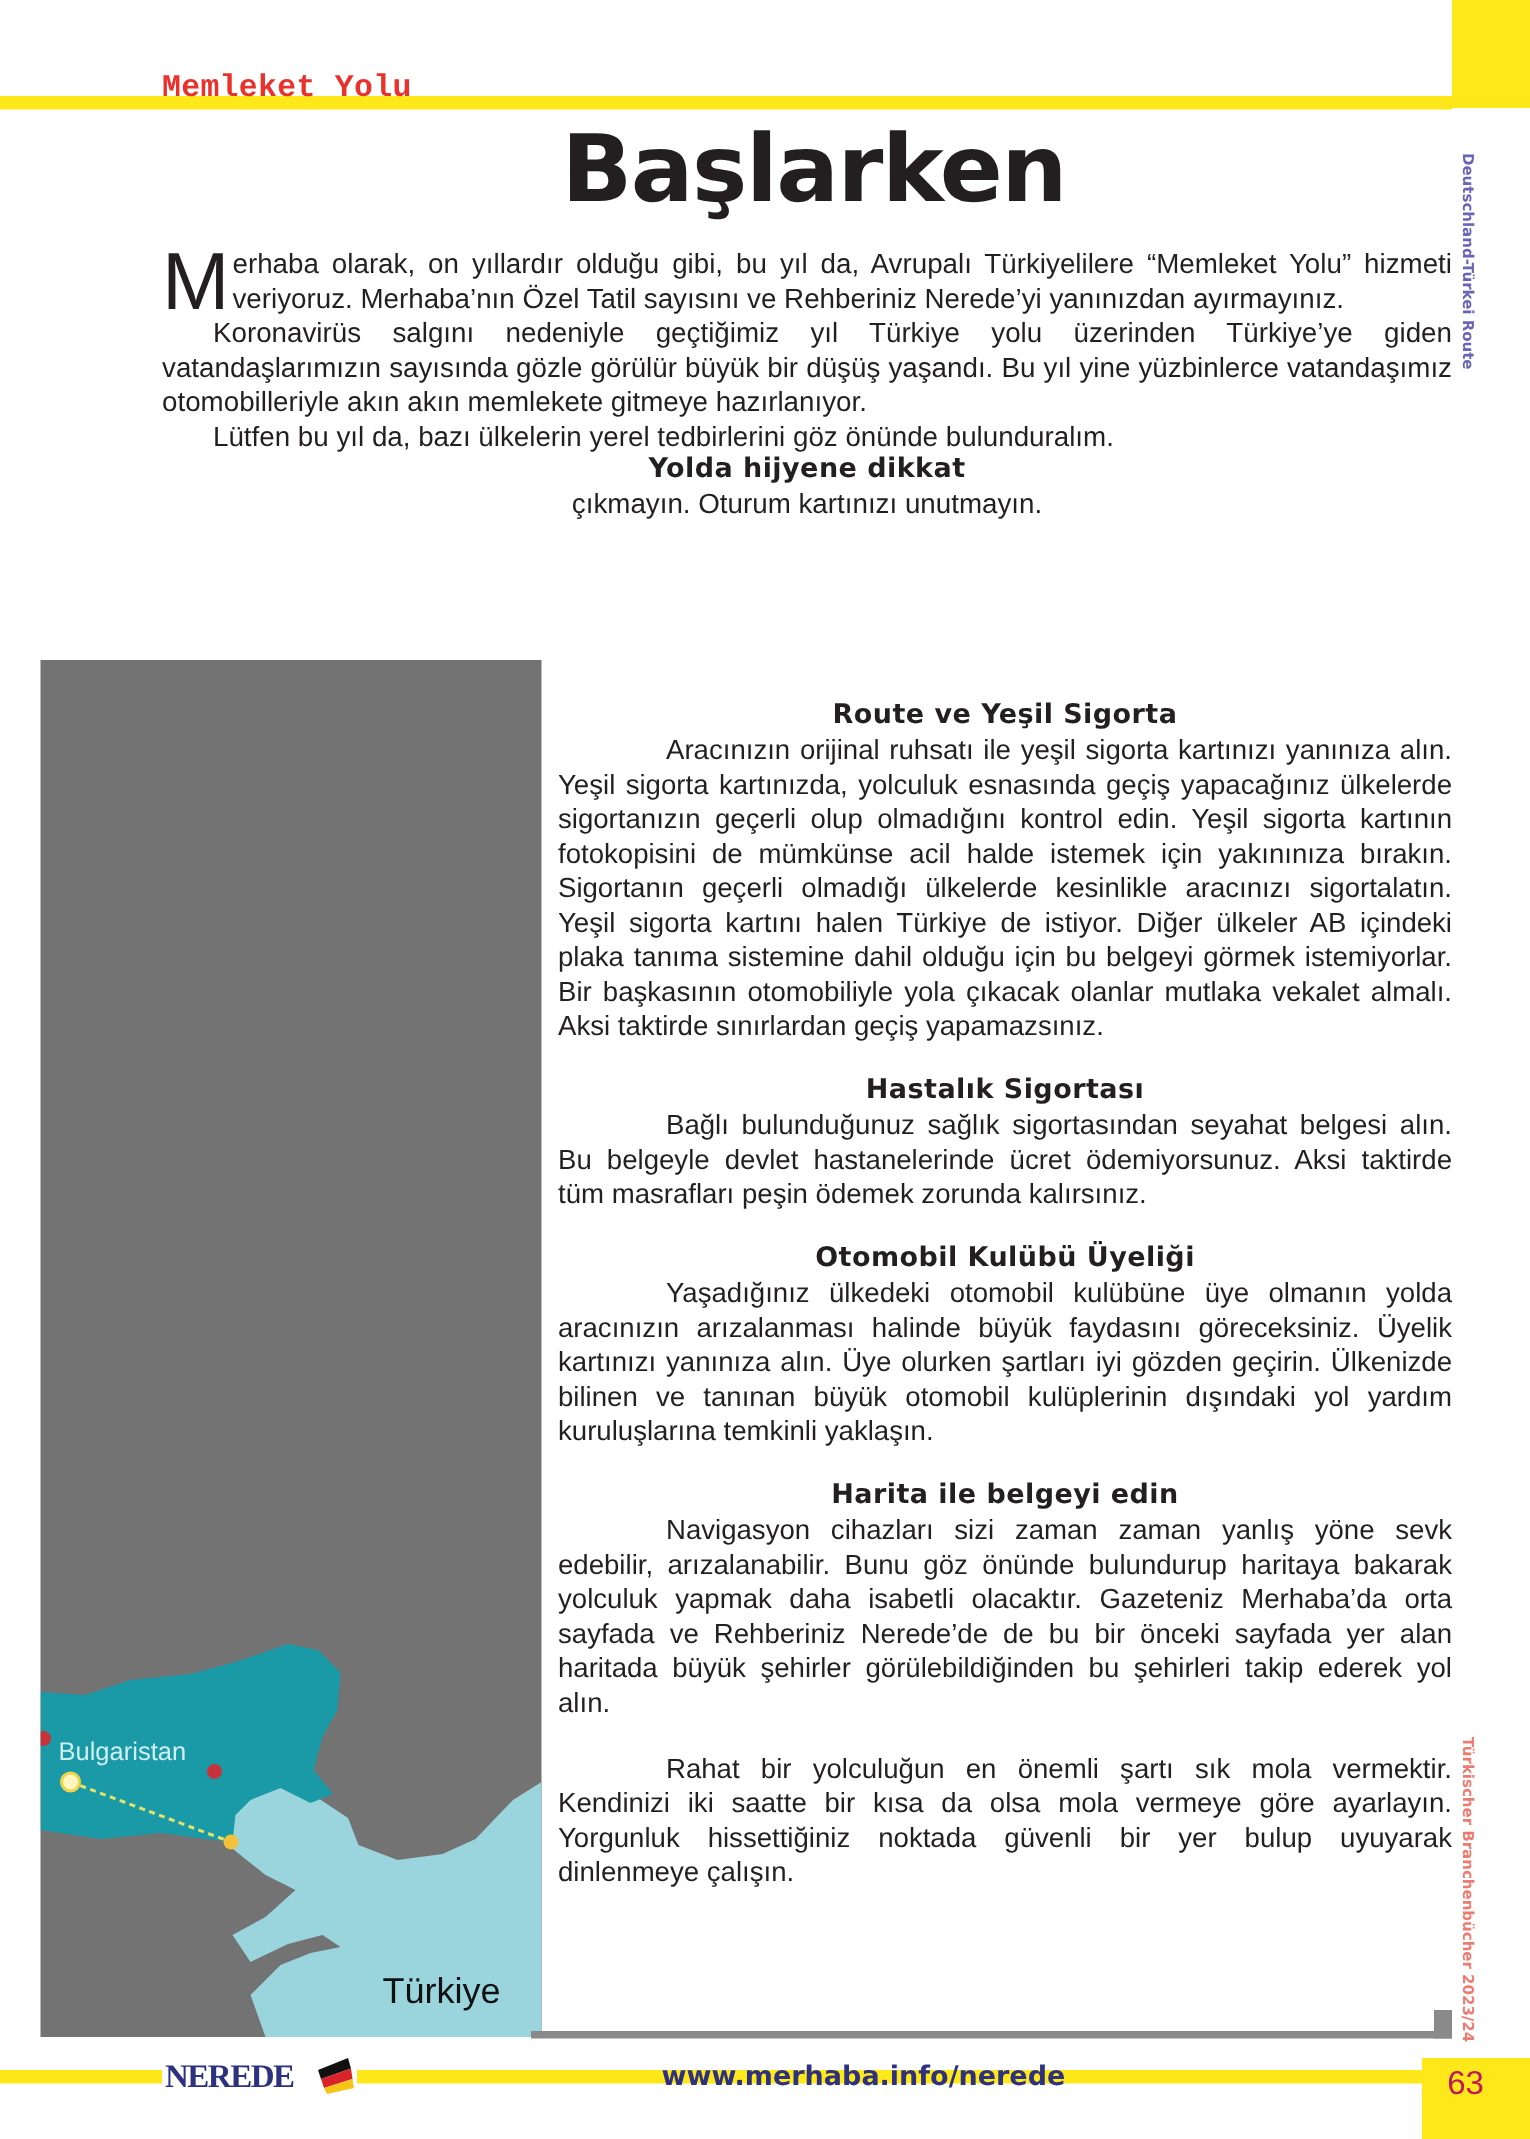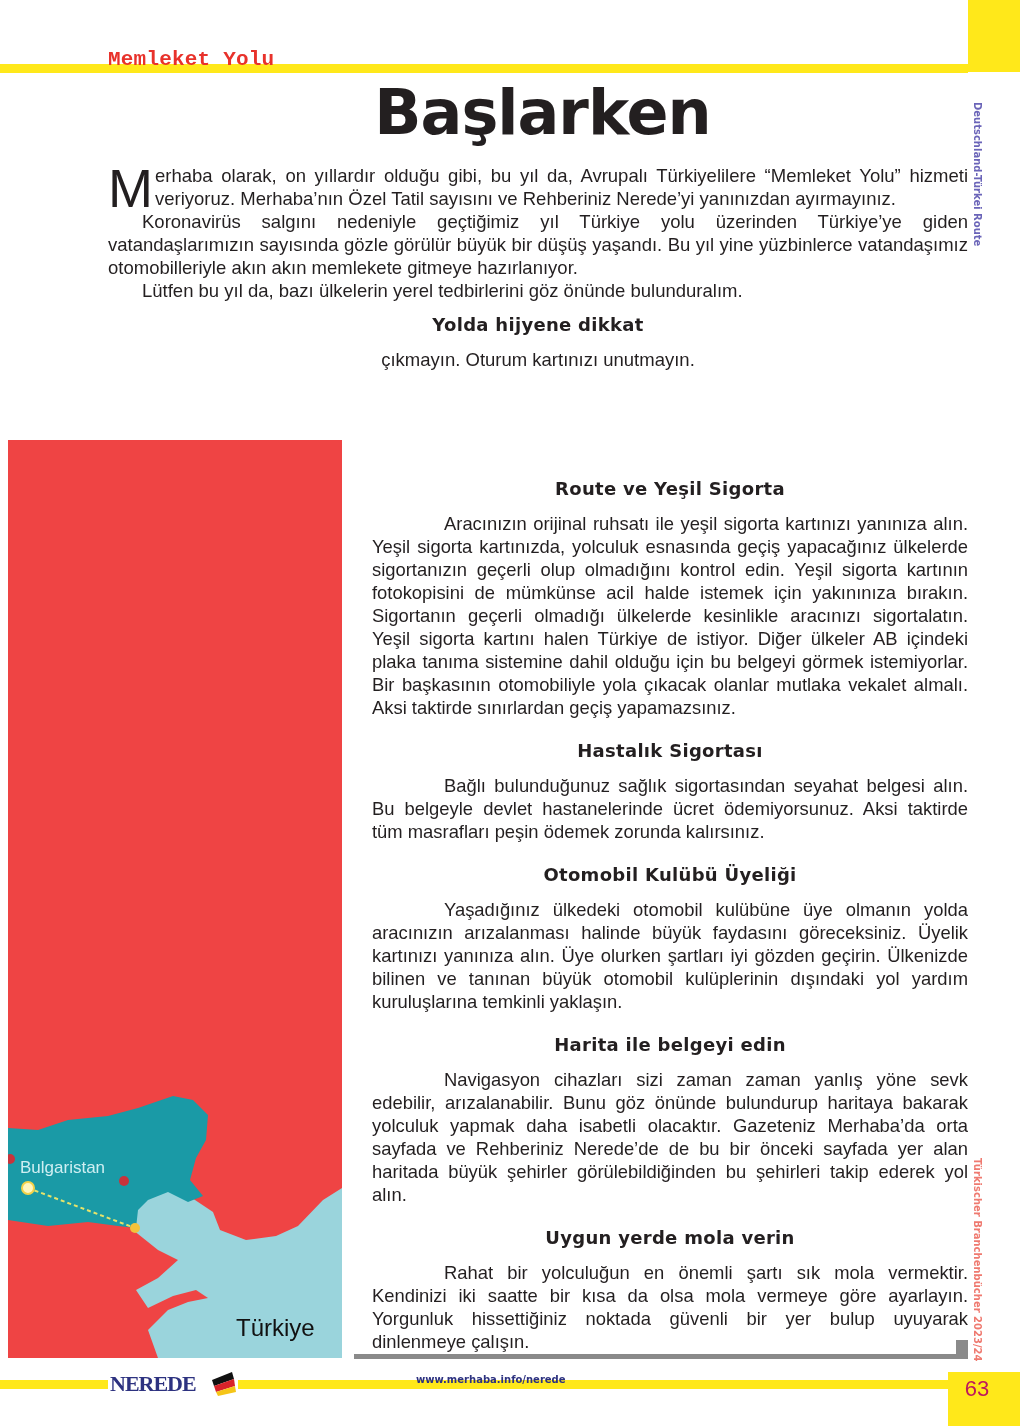--- a/index.html
+++ b/index.html
@@ -15,33 +15,33 @@
   .side-top { left:972px; top:102px; writing-mode:vertical-rl; font-family:"DejaVu Sans", sans-serif;
               font-weight:bold; font-size:10px; color:#6a64b8; }
   .side-bottom { left:972px; top:1158px; writing-mode:vertical-rl; font-family:"DejaVu Sans", sans-serif;
                  font-weight:bold; font-size:10px; color:#ef7a70; }
   .intro { left:108px; top:164px; width:860px; font-family:"Liberation Sans Narrow","Liberation Sans", sans-serif;
            font-size:18.5px; line-height:23px; text-align:justify; }
   .intro p { margin:0; }
   .intro .indent { text-indent:34px; }
   .dropcap { float:left; font-size:54px; line-height:44px; margin:2px 2px 0 0; color:#231f20; }
   .h2 { font-family:"DejaVu Sans", sans-serif; font-weight:bold; font-size:18px; color:#231f20;
-        text-align:center; margin:12px; line-height:22px; letter-spacing:0.3px; }
-  .map-panel { left:8px; top:440px; width:334px; height:918px; background:#ef4444; overflow:hidden; }
+        text-align:center; margin:0; line-height:22px; letter-spacing:0.3px; }
+  .map-panel { left:27px; top:440px; width:334px; height:918px; background:#737373; overflow:hidden; }
   .map-svg { position:absolute; left:0; top:0; }
   .col { left:372px; top:466px; width:596px; font-size:18.4px; line-height:23px; }
   .col p { margin:0; text-align:justify; text-indent:72px; }
   .col .sec { margin-bottom:21px; }
   .bottom-rule { left:354px; top:1354px; width:614px; height:5px; background:#8a8a8a; }
   .bottom-rule-cap { left:956px; top:1340px; width:12px; height:19px; background:#8a8a8a; }
   .bottom-bar { left:0; top:1380px; width:968px; height:9px; background:#ffe81a; }
   .bottom-corner { left:948px; top:1372px; width:72px; height:54px; background:#ffe81a; }
   .page-num { left:948px; top:1376px; width:58px; text-align:center; font-family:"Liberation Sans", sans-serif;
               font-size:22px; color:#be185d; }
-  .url { left:416px; top:1374px; font-family:"DejaVu Sans", sans-serif; font-weight:bold; font-size:10px; color:#2d3280; }
+  .url { left:441px; top:1374px; font-family:"DejaVu Sans", sans-serif; font-weight:bold; font-size:18px; color:#2d3280; }
   .logo { left:108px; top:1368px; width:130px; height:32px; background:#fff; }
   .logo-text { position:absolute; left:2px; top:3px; font-family:Liberation Serif, serif; font-weight:bold;
                font-size:22px; color:#2d3280; letter-spacing:-1px; }
   .logo-flag { position:absolute; left:100px; top:2px; width:28px; height:26px; }
 </style>
 </head>
 <body>
 
 <div class="abs top-bar"></div>
 <div class="abs top-corner"></div>
@@ -83,21 +83,20 @@
   </div>
   <div class="sec">
     <h2 class="h2">Otomobil Kulübü Üyeliği</h2>
     <p>Yaşadığınız ülkedeki otomobil kulübüne üye olmanın yolda aracınızın arızalanması halinde büyük faydasını göreceksiniz. Üyelik kartınızı yanınıza alın. Üye olurken şartları iyi gözden geçirin. Ülkenizde bilinen ve tanınan büyük otomobil kulüplerinin dışındaki yol yardım kuruluşlarına temkinli yaklaşın.</p>
   </div>
   <div class="sec">
     <h2 class="h2">Harita ile belgeyi edin</h2>
     <p>Navigasyon cihazları sizi zaman zaman yanlış yöne sevk edebilir, arızalanabilir. Bunu göz önünde bulundurup haritaya bakarak yolculuk yapmak daha isabetli olacaktır. Gazeteniz Merhaba’da orta sayfada ve Rehberiniz Nerede’de de bu bir önceki sayfada yer alan haritada büyük şehirler görülebildiğinden bu şehirleri takip ederek yol alın.</p>
   </div>
   <div class="sec">
-    <h2 class="h2">Uygun yerde mola verin</h2>
     <p>Rahat bir yolculuğun en önemli şartı sık mola vermektir. Kendinizi iki saatte bir kısa da olsa mola vermeye göre ayarlayın. Yorgunluk hissettiğiniz noktada güvenli bir yer bulup uyuyarak dinlenmeye çalışın.</p>
   </div>
 </div>
 
 <div class="abs bottom-rule"></div>
 <div class="abs bottom-rule-cap"></div>
 <div class="abs bottom-bar"></div>
 <div class="abs bottom-corner"></div>
 <div class="abs logo">
   <span class="logo-text">NEREDE</span>

